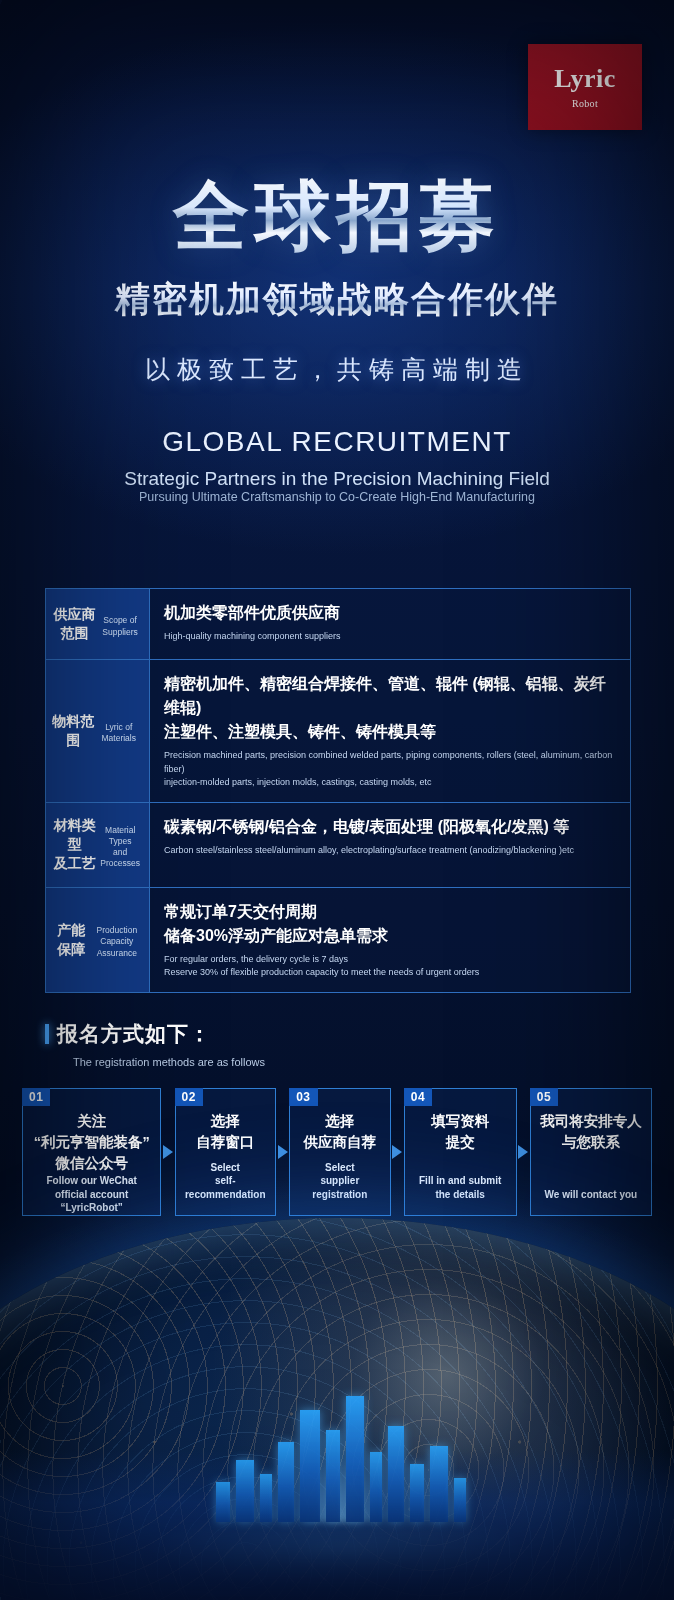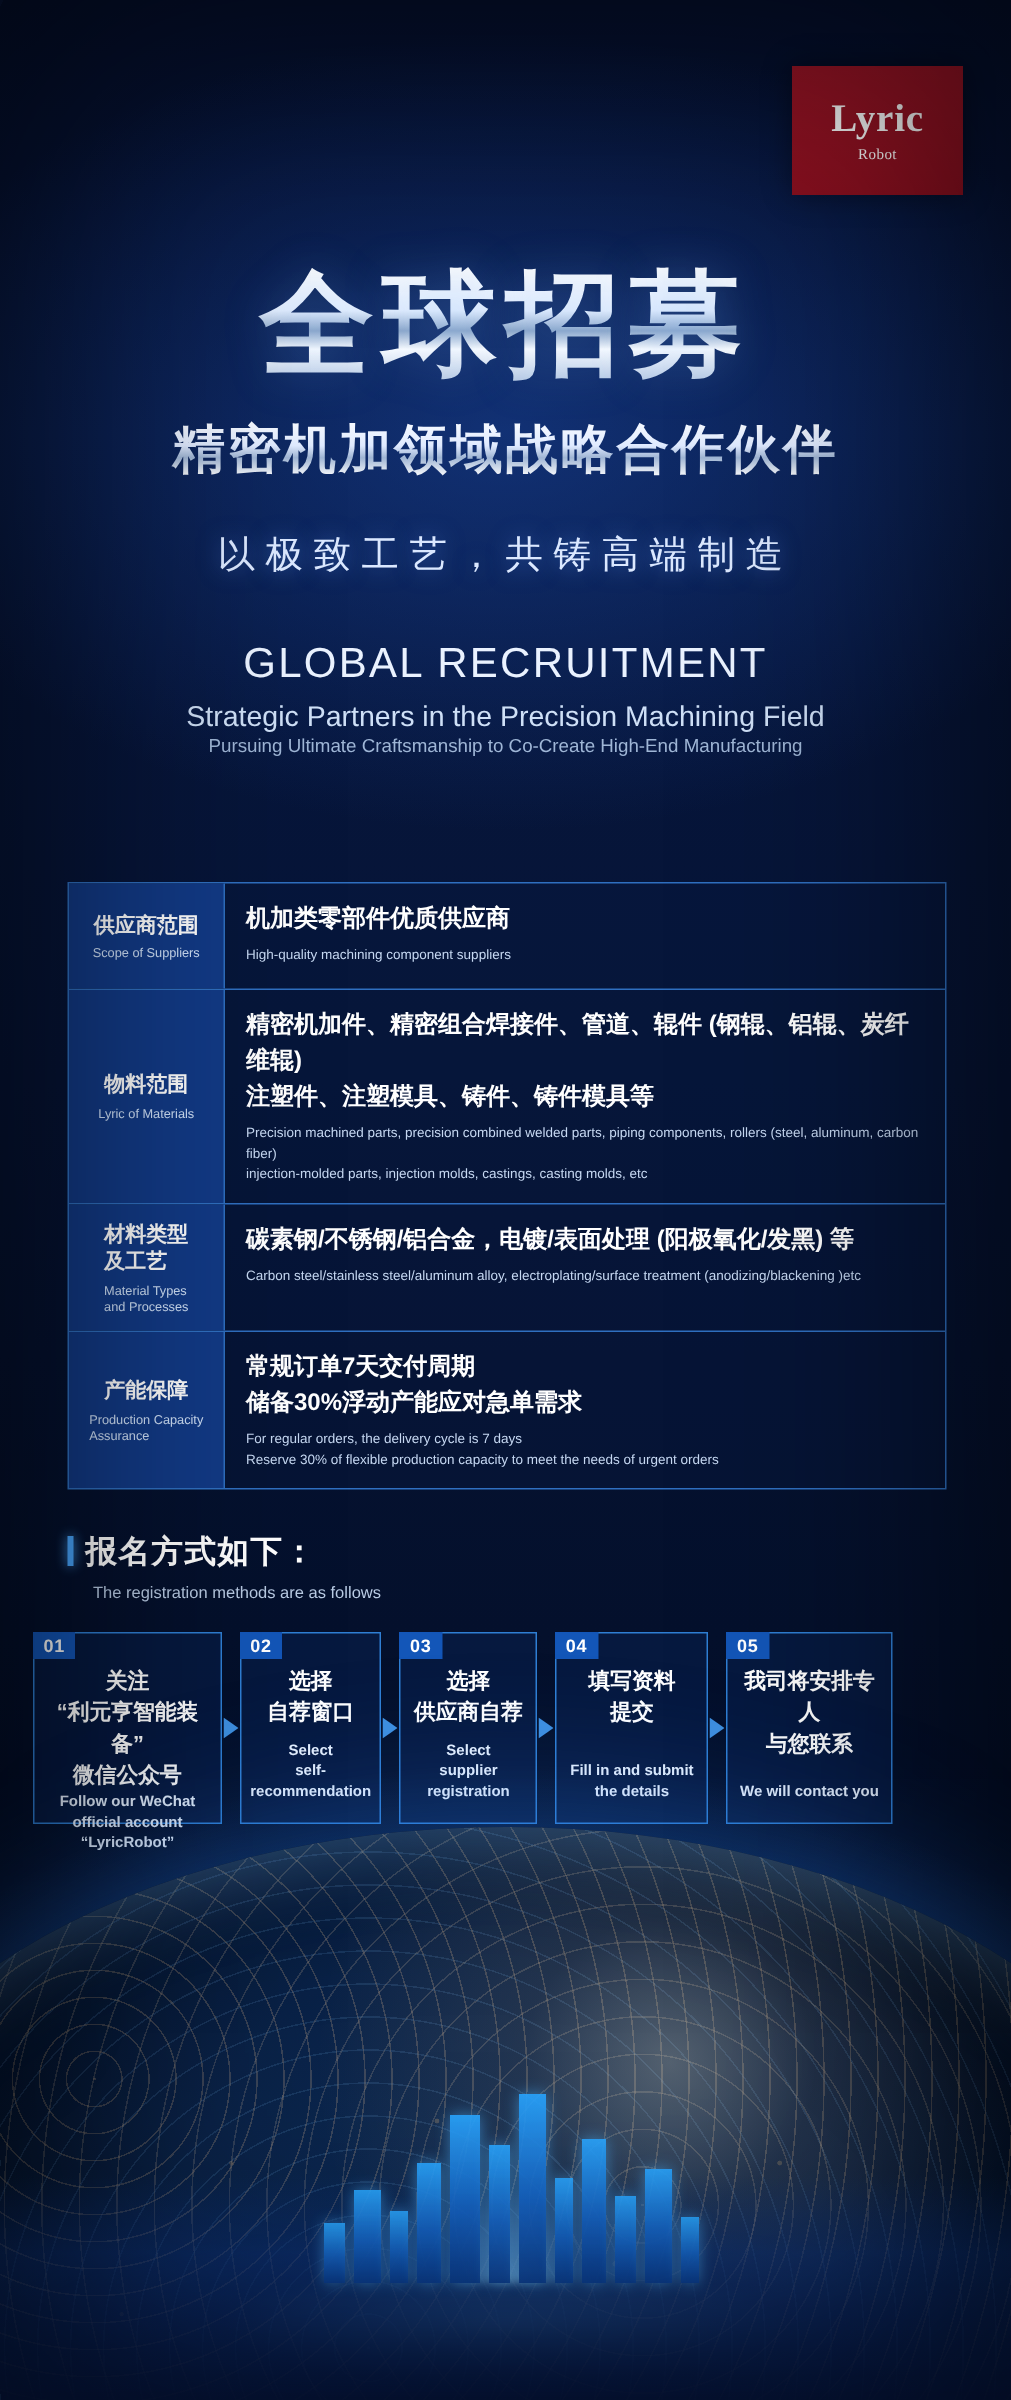--- a/index.html
+++ b/index.html
@@ -65,43 +65,43 @@
   
   .table{
     position:absolute;left:45px;top:588px;width:584px;
     border:1px solid #2f6fc0;
     background:rgba(8,26,66,0.35);
   }
   .row{display:flex;border-bottom:1px solid #2f6fc0;}
   .row:last-child{border-bottom:none;}
   .cell-l{
     width:104px;flex:0 0 104px;background:#123a86;
-    display:flex;flex-direction:column;align-items:center;justify-content:center;
-    padding:10px 6px;box-sizing:border-box;text-align:left;
+    display:flex;flex-direction:row;align-items:center;justify-content:center;
+    padding:10px 6px;box-sizing:border-box;text-align:center;
     border-right:1px solid #2f6fc0;
   }
   .cell-l .cn{color:#ffffff;font-size:14px;font-weight:700;line-height:1.35;}
   .cell-l .en{color:#cfe0f7;font-size:8.5px;margin-top:5px;line-height:1.3;}
   .cell-r{flex:1;padding:12px 14px;box-sizing:border-box;}
   .cell-r .cn{color:#ffffff;font-size:16px;font-weight:700;line-height:1.5;}
   .cell-r .en{color:#c6d8f2;font-size:9px;line-height:1.5;margin-top:5px;}
   .r1{min-height:70px;}
   .r2{min-height:98px;}
   .r3{min-height:84px;}
   .r4{min-height:96px;}
 
   
   .reg{position:absolute;left:45px;top:1020px;}
   .reg-title{display:flex;align-items:center;}
   .reg-bar{width:4px;height:20px;background:#49a7ff;margin-right:8px;box-shadow:0 0 8px #49a7ff;}
   .reg-cn{color:#ffffff;font-size:21px;font-weight:700;letter-spacing:1px;}
-  .reg-en{color:#b9cbe4;font-size:11px;margin-top:8px;margin-left:17px;}
-
-  
-  .steps{position:absolute;left:22px;top:1088px;width:573px;display:flex;align-items:stretch;}
+  .reg-en{color:#b9cbe4;font-size:11px;margin-top:8px;margin-left:28px;}
+
+  
+  .steps{position:absolute;left:22px;top:1088px;width:630px;display:flex;align-items:stretch;}
   .step{
     position:relative;border:1px solid #2f7fd4;background:rgba(10,32,80,0.55);
     box-sizing:border-box;padding:22px 6px 14px;text-align:center;
     display:flex;flex-direction:column;justify-content:flex-start;
     height:128px;
   }
   .s1{width:146px;}
   .s2{width:106px;}
   .s3{width:106px;}
   .s4{width:118px;}

